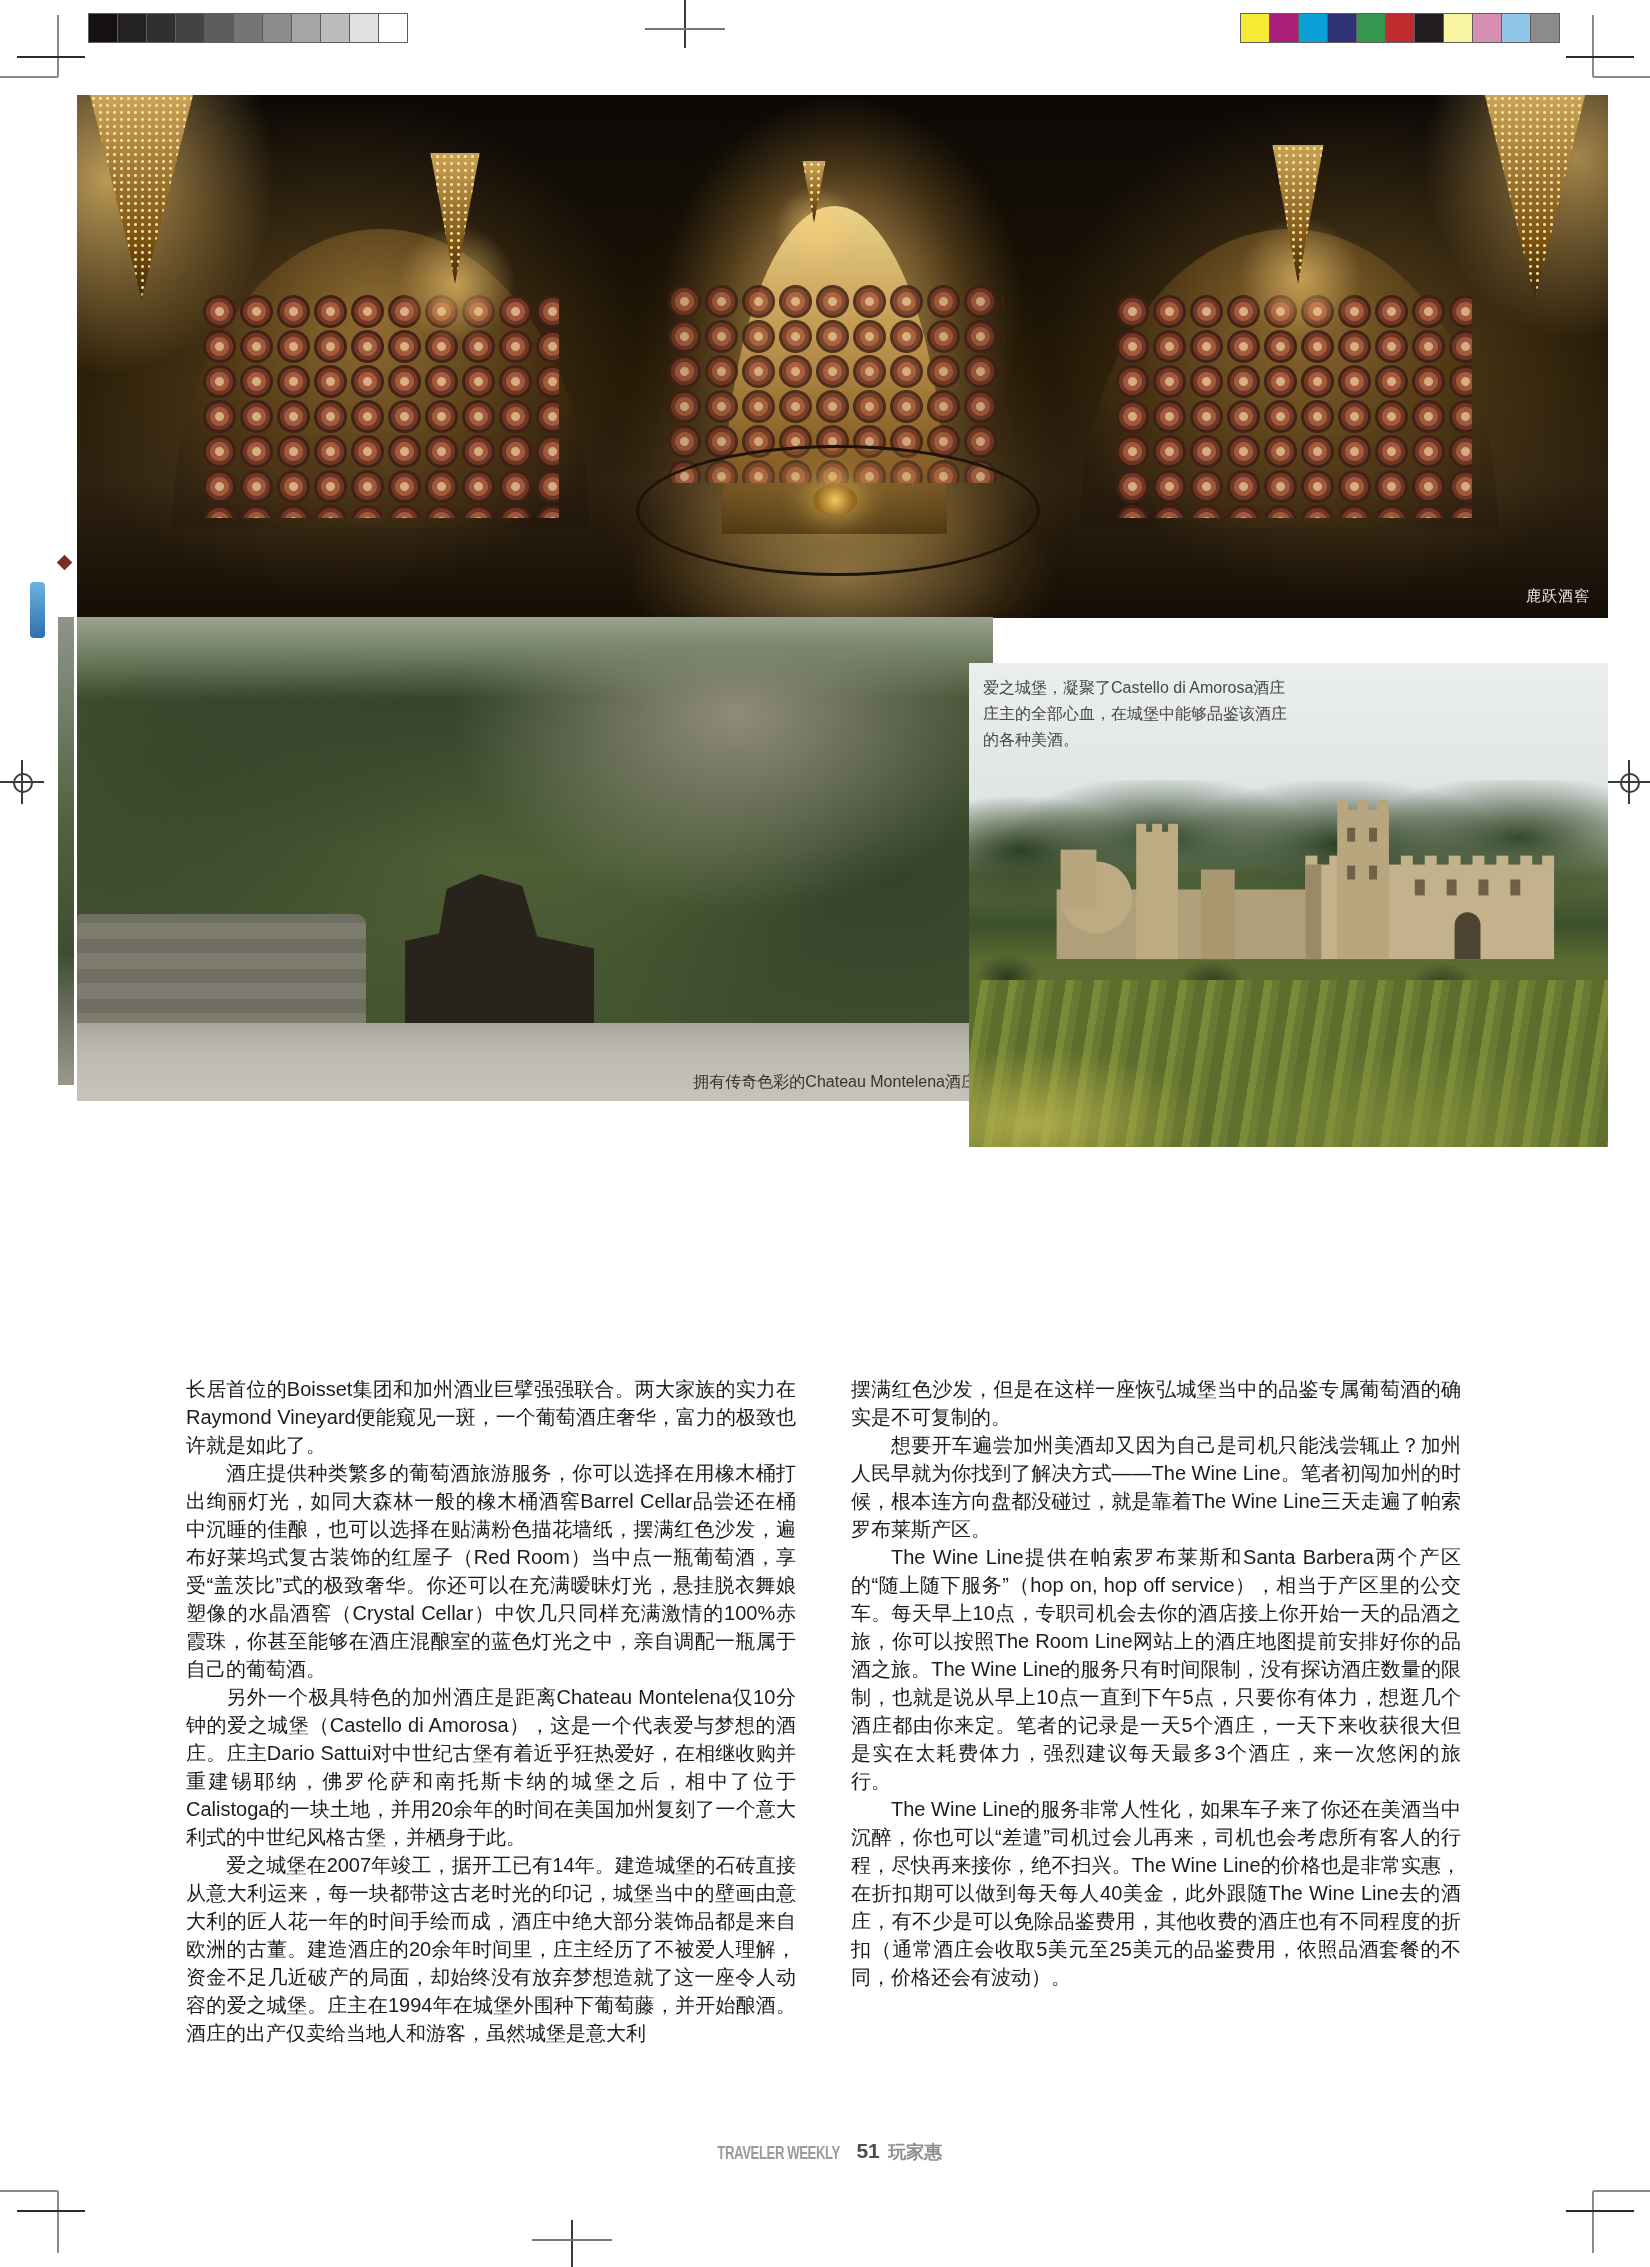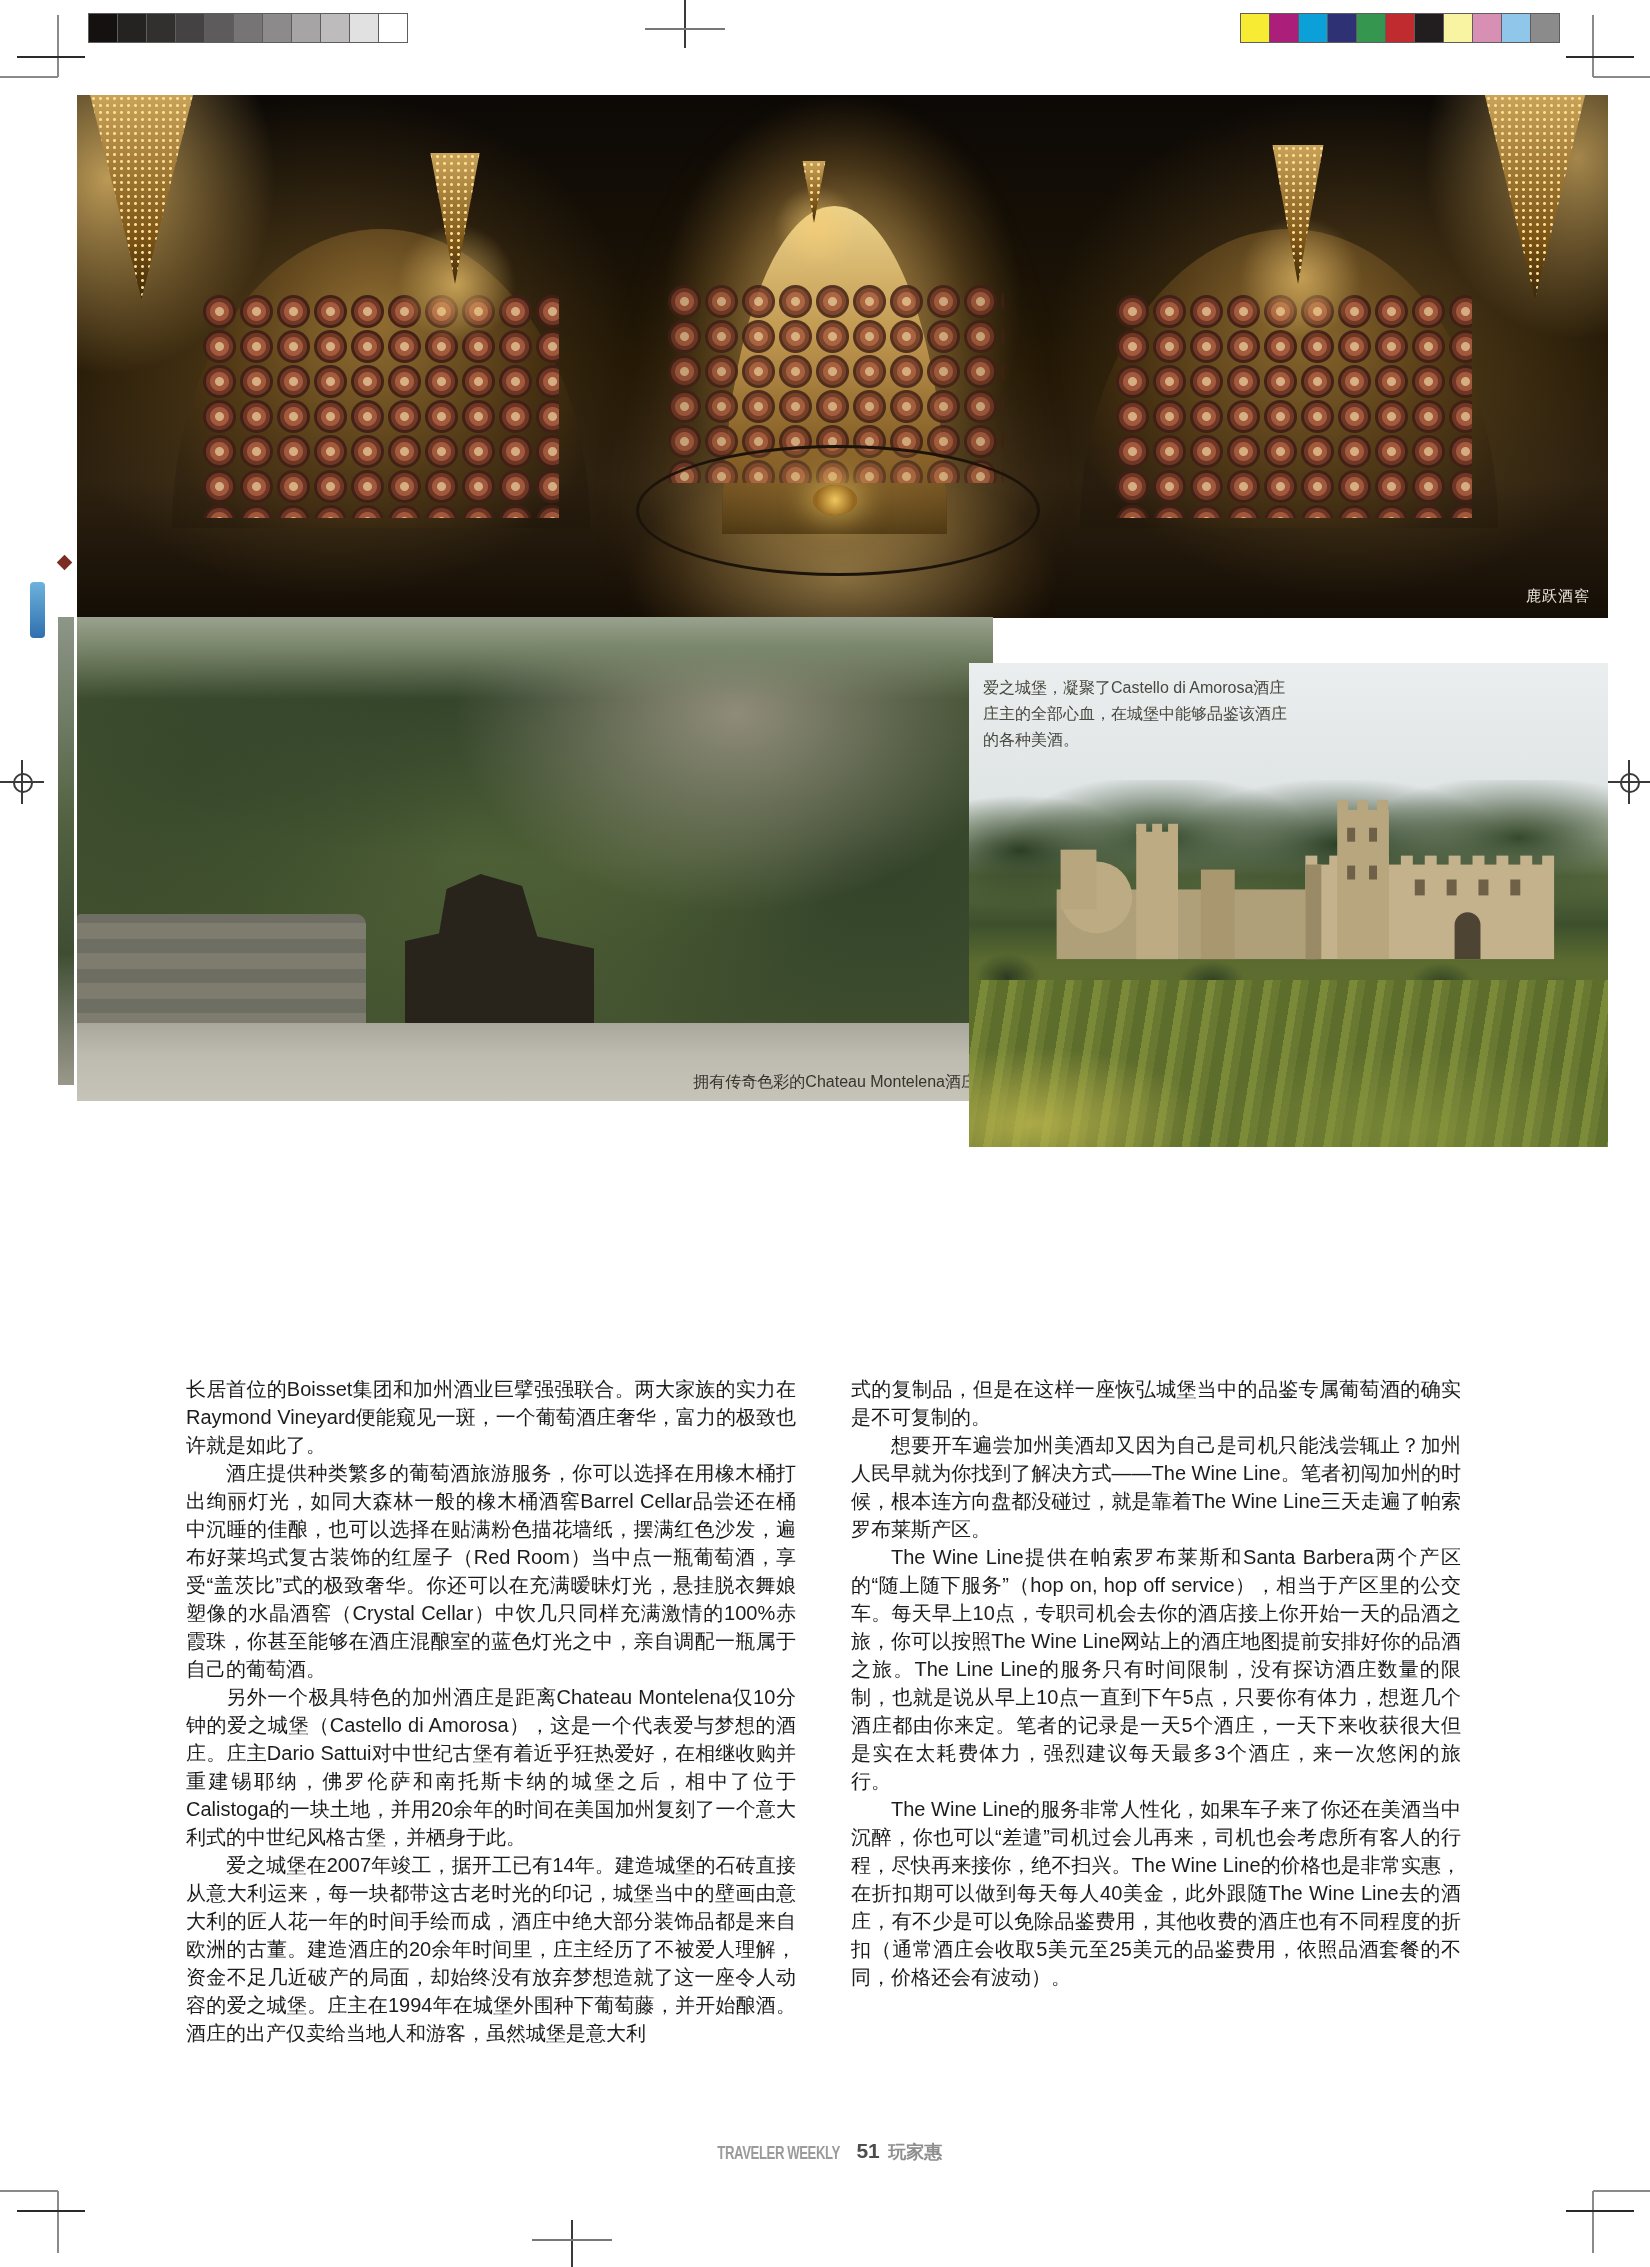--- a/index.html
+++ b/index.html
@@ -262,23 +262,23 @@
   </figure>
 
   <div class="col col-left">
     <p class="cont">长居首位的Boisset集团和加州酒业巨擘强强联合。两大家族的实力在Raymond Vineyard便能窥见一斑，一个葡萄酒庄奢华，富力的极致也许就是如此了。</p>
     <p class="ind">酒庄提供种类繁多的葡萄酒旅游服务，你可以选择在用橡木桶打出绚丽灯光，如同大森林一般的橡木桶酒窖Barrel Cellar品尝还在桶中沉睡的佳酿，也可以选择在贴满粉色描花墙纸，摆满红色沙发，遍布好莱坞式复古装饰的红屋子（Red Room）当中点一瓶葡萄酒，享受“盖茨比”式的极致奢华。你还可以在充满暧昧灯光，悬挂脱衣舞娘塑像的水晶酒窖（Crystal Cellar）中饮几只同样充满激情的100%赤霞珠，你甚至能够在酒庄混酿室的蓝色灯光之中，亲自调配一瓶属于自己的葡萄酒。</p>
     <p class="ind">另外一个极具特色的加州酒庄是距离Chateau Montelena仅10分钟的爱之城堡（Castello di Amorosa），这是一个代表爱与梦想的酒庄。庄主Dario Sattui对中世纪古堡有着近乎狂热爱好，在相继收购并重建锡耶纳，佛罗伦萨和南托斯卡纳的城堡之后，相中了位于Calistoga的一块土地，并用20余年的时间在美国加州复刻了一个意大利式的中世纪风格古堡，并栖身于此。</p>
     <p class="ind">爱之城堡在2007年竣工，据开工已有14年。建造城堡的石砖直接从意大利运来，每一块都带这古老时光的印记，城堡当中的壁画由意大利的匠人花一年的时间手绘而成，酒庄中绝大部分装饰品都是来自欧洲的古董。建造酒庄的20余年时间里，庄主经历了不被爱人理解，资金不足几近破产的局面，却始终没有放弃梦想造就了这一座令人动容的爱之城堡。庄主在1994年在城堡外围种下葡萄藤，并开始酿酒。酒庄的出产仅卖给当地人和游客，虽然城堡是意大利</p>
   </div>
 
   <div class="col col-right">
-    <p class="cont">式的复制品，但是在这样一座恢弘城堡当中的品鉴专属葡萄酒的确实是不可复制的。</p>
+    <p class="cont">摆满红色沙发，但是在这样一座恢弘城堡当中的品鉴专属葡萄酒的确实是不可复制的。</p>
     <p class="ind">想要开车遍尝加州美酒却又因为自己是司机只能浅尝辄止？加州人民早就为你找到了解决方式——The Wine Line。笔者初闯加州的时候，根本连方向盘都没碰过，就是靠着The Wine Line三天走遍了帕索罗布莱斯产区。</p>
-    <p class="ind">The Wine Line提供在帕索罗布莱斯和Santa Barbera两个产区的“随上随下服务”（hop on, hop off service），相当于产区里的公交车。每天早上10点，专职司机会去你的酒店接上你开始一天的品酒之旅，你可以按照The Wine Line网站上的酒庄地图提前安排好你的品酒之旅。The Line Line的服务只有时间限制，没有探访酒庄数量的限制，也就是说从早上10点一直到下午5点，只要你有体力，想逛几个酒庄都由你来定。笔者的记录是一天5个酒庄，一天下来收获很大但是实在太耗费体力，强烈建议每天最多3个酒庄，来一次悠闲的旅行。</p>
+    <p class="ind">The Wine Line提供在帕索罗布莱斯和Santa Barbera两个产区的“随上随下服务”（hop on, hop off service），相当于产区里的公交车。每天早上10点，专职司机会去你的酒店接上你开始一天的品酒之旅，你可以按照The Room Line网站上的酒庄地图提前安排好你的品酒之旅。The Wine Line的服务只有时间限制，没有探访酒庄数量的限制，也就是说从早上10点一直到下午5点，只要你有体力，想逛几个酒庄都由你来定。笔者的记录是一天5个酒庄，一天下来收获很大但是实在太耗费体力，强烈建议每天最多3个酒庄，来一次悠闲的旅行。</p>
     <p class="ind">The Wine Line的服务非常人性化，如果车子来了你还在美酒当中沉醉，你也可以“差遣”司机过会儿再来，司机也会考虑所有客人的行程，尽快再来接你，绝不扫兴。The Wine Line的价格也是非常实惠，在折扣期可以做到每天每人40美金，此外跟随The Wine Line去的酒庄，有不少是可以免除品鉴费用，其他收费的酒庄也有不同程度的折扣（通常酒庄会收取5美元至25美元的品鉴费用，依照品酒套餐的不同，价格还会有波动）。</p>
   </div>
 
   <footer class="page-footer">
     <span class="brand">TRAVELER WEEKLY</span>
     <span class="pagenum">51</span>
     <span class="edition">玩家惠</span>
   </footer>
 
 </div>

